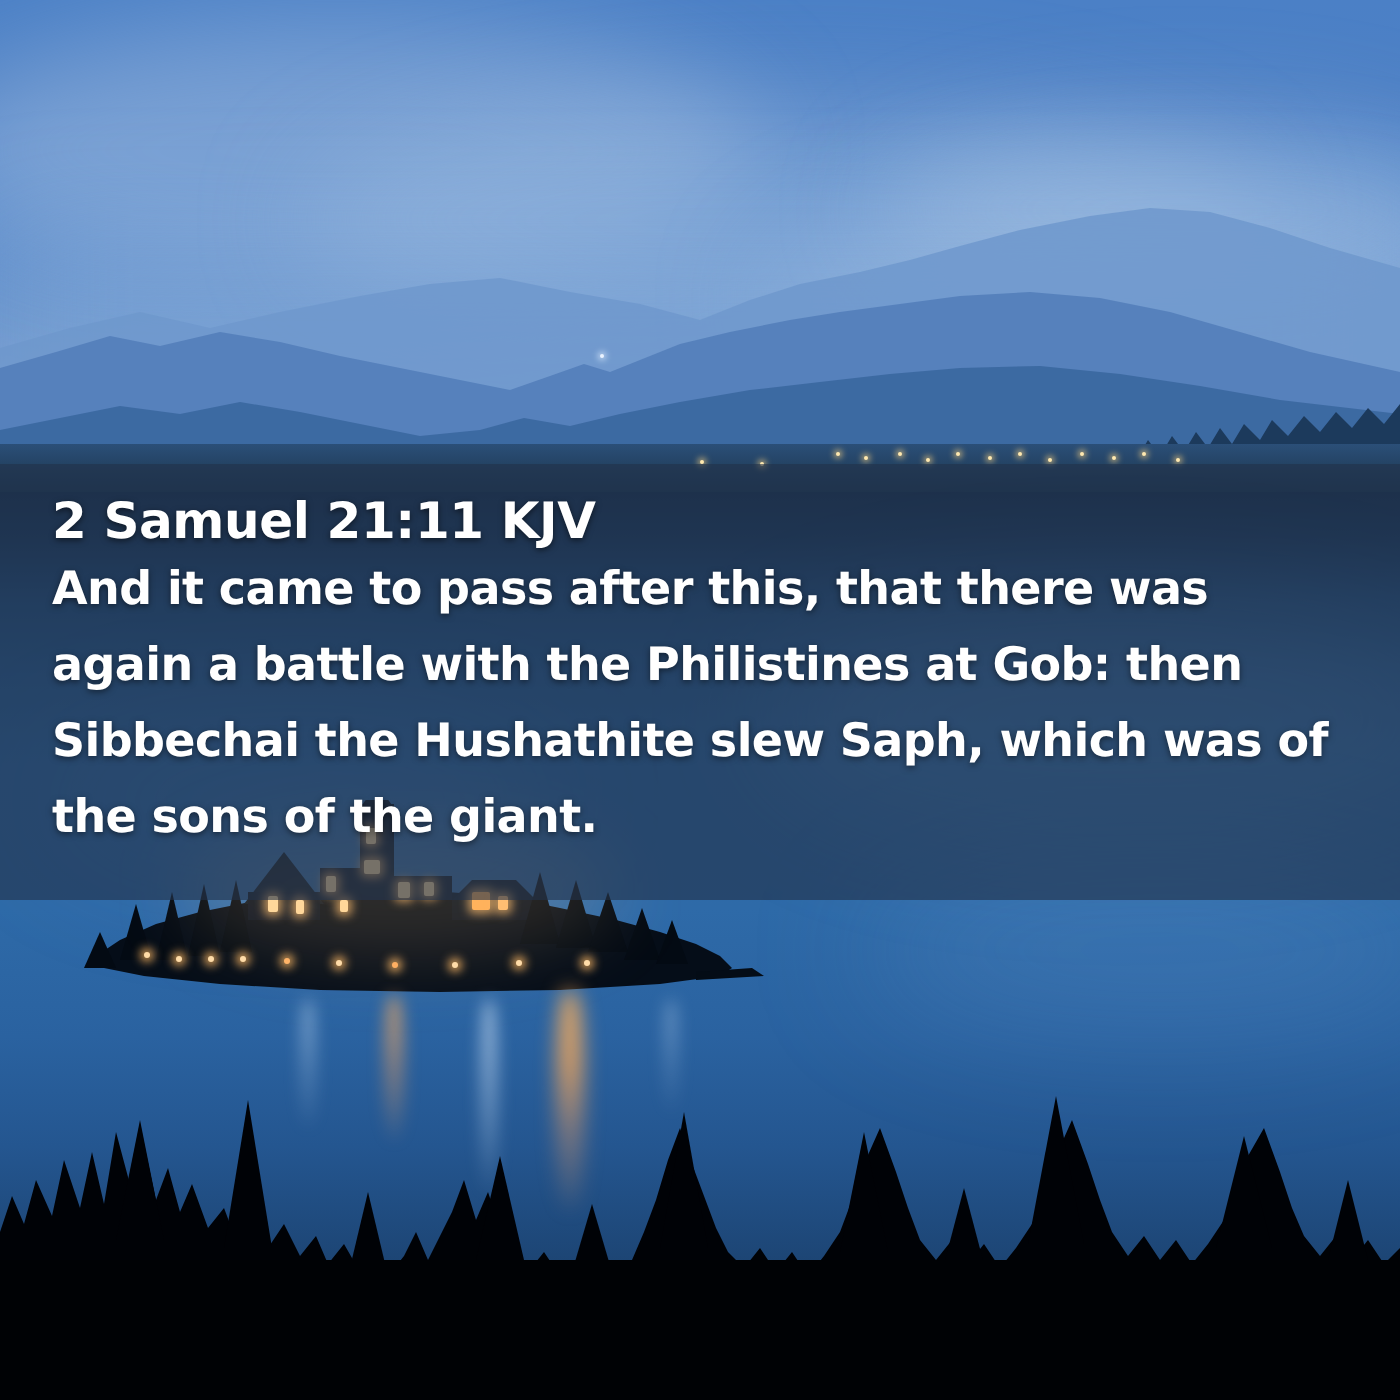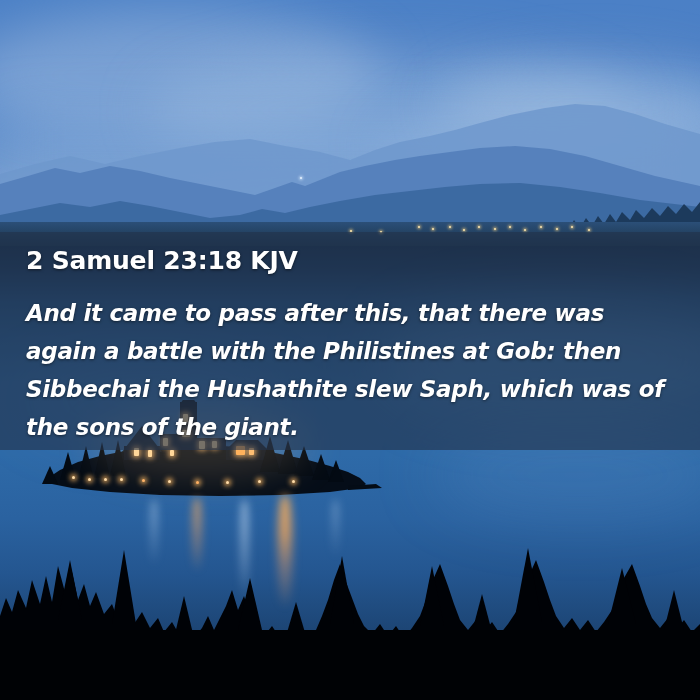--- a/index.html
+++ b/index.html
@@ -256,26 +256,25 @@
     font-family: "DejaVu Sans", sans-serif;
     font-size: 25px;
     font-weight: bold;
     font-style: normal;
     letter-spacing: -0.2px;
     line-height: 30px;
     text-shadow: 0 1px 3px rgba(0,0,0,0.55);
     white-space: nowrap;
   }
   .verse-body {
-    margin: 18px 0 0 0;
+    margin: 0 0 0 0;
     color: #ffffff;
     font-family: "DejaVu Sans", sans-serif;
     font-size: 23px;
     font-weight: bold;
-    font-style: italic;
     line-height: 38px;
     letter-spacing: -0.3px;
     text-shadow: 0 1px 3px rgba(0,0,0,0.5);
     max-width: 660px;
   }
 </style>
 </head>
 <body>
 
 <div class="canvas">
@@ -440,17 +439,17 @@
     <path fill="#000206" d="M514,102 L528,28 L542,102 Z"></path>
     <path fill="#000206" d="M608,104 L622,48 L636,104 Z"></path>
     <path fill="#000206" d="M174,118 L184,76 L194,118 Z"></path>
     <path fill="#000206" d="M286,116 L296,82 L306,116 Z"></path>
     <path fill="#000206" d="M472,112 L482,74 L492,112 Z"></path>
     <path fill="#000206" d="M664,110 L674,70 L684,110 Z"></path>
   </svg>
   <div class="fg-floor"></div>
 
   <div class="verse-overlay">
-    <h1 class="verse-ref">2 Samuel 23:18 KJV</h1>
+    <h1 class="verse-ref">2 Samuel 21:11 KJV</h1>
     <p class="verse-body">And it came to pass after this, that there was again a battle with the Philistines at Gob: then Sibbechai the Hushathite slew Saph, which was of the sons of the giant.</p>
   </div>
 
 </div>
 
 </body></html>

